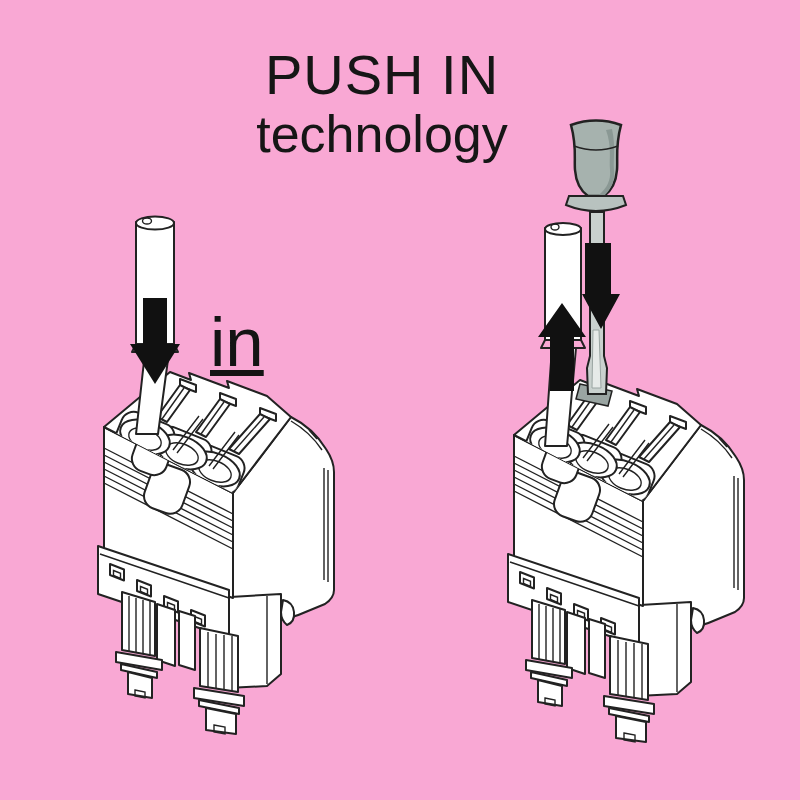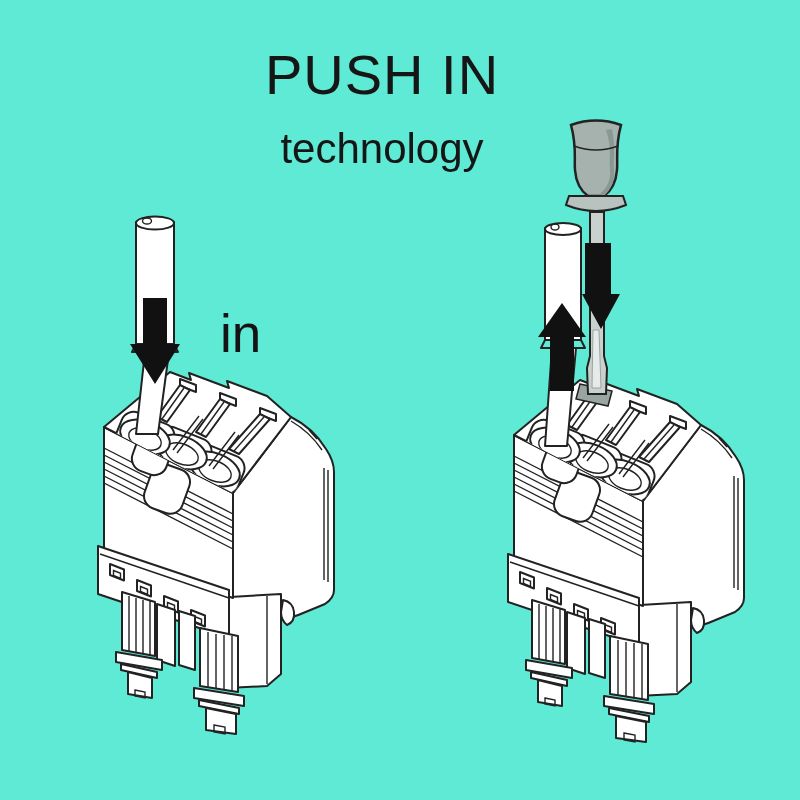--- a/index.html
+++ b/index.html
@@ -1,22 +1,22 @@
 <!DOCTYPE html>
 <html><head>
 <meta charset="utf-8">
 <style>
   html,body{margin:0;padding:0;background:#fff;}
-  .canvas{position:relative;width:800px;height:800px;background:#5eead4;overflow:hidden;
+  .canvas{position:relative;width:800px;height:800px;background:#f9a8d4;overflow:hidden;
           font-family:"Liberation Sans", sans-serif;color:#111;}
   .title-block{position:absolute;left:182px;top:0;width:400px;text-align:center;}
   .title-line1{margin-top:44px;font-size:56px;line-height:1.1;letter-spacing:1px;color:#161616;}
-  .title-line2{margin-top:20px;font-size:42px;line-height:1.1;color:#161616;}
+  .title-line2{margin-top:0;font-size:52px;line-height:1.1;color:#161616;}
   .label{position:absolute;color:#141414;}
-  .label-in{left:220px;top:303px;font-size:53px;}
+  .label-in{left:210px;top:303px;font-size:69px;text-decoration:underline;}
   .label-out{left:646px;top:297px;font-size:62px;}
   svg{position:absolute;left:0;top:0;}
   .ln{fill:none;stroke:#222;stroke-width:2;stroke-linejoin:round;stroke-linecap:round;}
   .w{fill:#fff;stroke:#222;stroke-width:2;stroke-linejoin:round;}
   .thin{fill:none;stroke:#222;stroke-width:1.4;}
   .blk{fill:#111;stroke:none;}
 </style>
 </head>
 <body>
 

